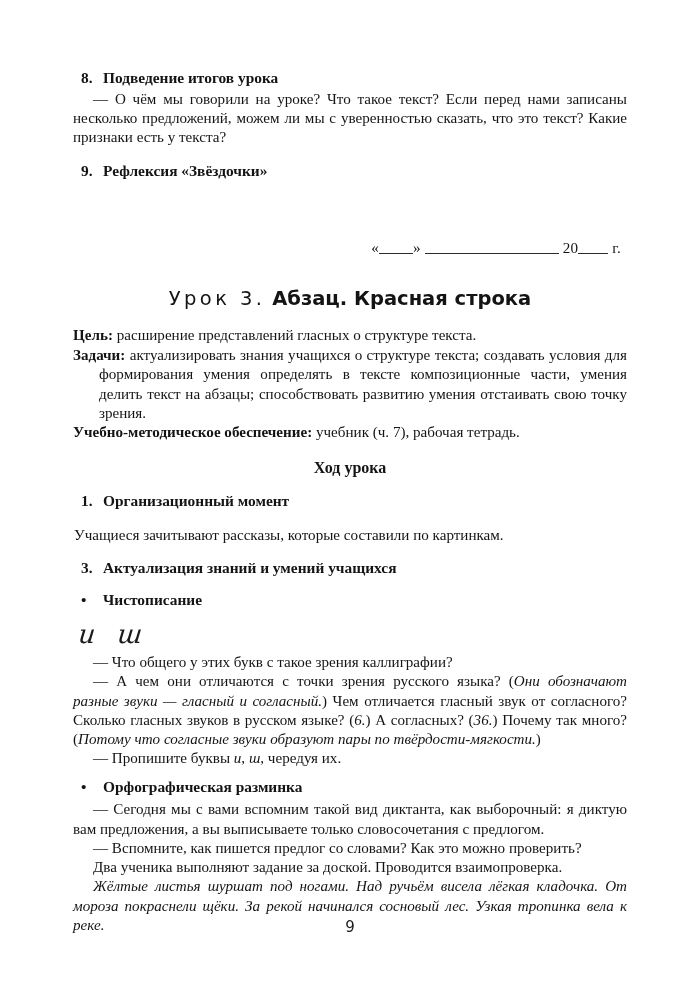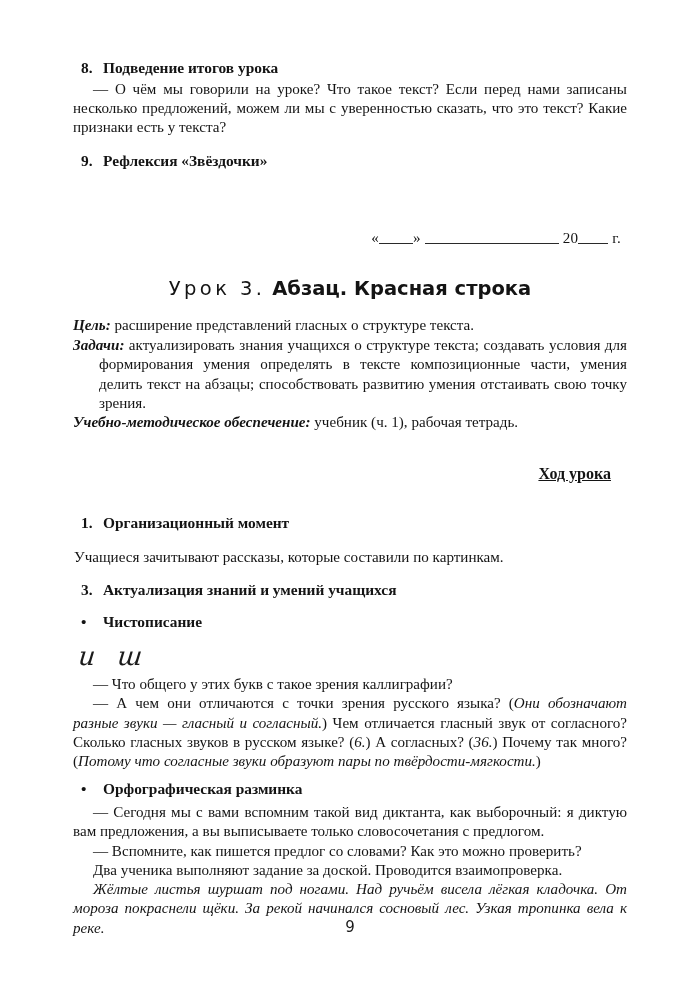--- a/index.html
+++ b/index.html
@@ -11,21 +11,21 @@
     width: 700px;
     height: 1000px;
     position: relative;
     font-family: "Liberation Serif", "DejaVu Serif", serif;
     color: #141414;
     overflow: hidden;
   }
   .page {
     position: absolute;
     left: 73px;
-    top: 58px;
+    top: 68px;
     width: 554px;
   }
 
   
   .numhead {
     font-weight: bold;
     font-size: 15.4px;
     line-height: 1.28;
     margin: 0 0 2px 0;
     padding-left: 8px;
@@ -57,21 +57,21 @@
     hyphens: none;
   }
   p.flush {
     font-size: 15.1px;
     line-height: 1.275;
     margin: 1px;
     text-align: left;
     text-indent: 0;
   }
   .ital { font-style: italic; }
-  .bold { font-weight: bold; font-style: italic; }
+  .bold { font-weight: bold; }
 
   
   .dateline {
     margin: 0;
     text-align: right;
     font-size: 15.1px;
     letter-spacing: 0.2px;
     padding-right: 6px;
   }
   .u-short {
@@ -121,25 +121,24 @@
     margin: 0;
     text-align: justify;
   }
   .meta.hang {
     padding-left: 26px;
     text-indent: -26px;
   }
 
   
   .section-center {
-    text-align: right;
+    text-align: center;
     font-weight: bold;
     font-size: 16px;
-    margin: 16px;
-    text-decoration: underline;
+    margin: 0;
   }
 
   
   .calligraphy {
     font-family: "DejaVu Serif", "Liberation Serif", serif;
     font-style: italic;
     font-size: 26px;
     font-weight: 300;
     letter-spacing: 7px;
     transform: skewX(-6deg);
@@ -200,21 +199,21 @@
   <h1 class="lesson-title">
     <span class="lt-pre">Урок 3.</span>&nbsp;<span class="lt-main">Абзац. Красная строка</span>
   </h1>
 
   <div class="sp16"></div>
 
   <p class="meta"><span class="bold">Цель:</span><span> расширение представлений гласных о структуре текста.</span></p>
 
   <p class="meta hang"><span class="bold">Задачи:</span><span> актуализировать знания учащихся о структуре текста; создавать условия для формирования умения определять в тексте композиционные части, умения делить текст на абзацы; способствовать развитию умения отстаивать свою точку зрения.</span></p>
 
-  <p class="meta"><span class="bold">Учебно-методическое обеспечение:</span><span> учебник (ч. 1), рабочая тетрадь.</span></p>
+  <p class="meta"><span class="bold">Учебно-методическое обеспечение:</span><span> учебник (ч. 7), рабочая тетрадь.</span></p>
 
   <div class="sp16"></div>
 
   <p class="section-center">Ход урока</p>
 
   <div class="sp14"></div>
 
   <div class="numhead">
     <span class="num">1.</span><span>Организационный момент</span>
   </div>
@@ -240,20 +239,21 @@
   <div>
     <span class="calligraphy">и ш</span>
   </div>
 
   <div class="sp4"></div>
 
   <p class="body">— Что общего у этих букв с такое зрения каллиграфии?</p>
 
   <p class="body"><span>— А чем они отличаются с точки зрения русского языка? (</span><span class="ital">Они обозначают разные звуки — гласный и согласный.</span><span>) Чем отличается гласный звук от согласного? Сколько гласных звуков в русском языке? (</span><span class="ital">6.</span><span>) А согласных? (</span><span class="ital">36.</span><span>) Почему так много? (</span><span class="ital">Потому что согласные звуки образуют пары по твёрдости-мягкости.</span><span>)</span></p>
 
+  <p class="body"><span>— Пропишите буквы </span><span class="ital">и</span><span>, </span><span class="ital">ш</span><span>, чередуя их.</span></p>
 
   <div class="sp8"></div>
 
   <div class="bullethead">
     <span class="bul">•</span><span>Орфографическая разминка</span>
   </div>
 
   <div class="sp4"></div>
 
   <p class="body">— Сегодня мы с вами вспомним такой вид диктанта, как выборочный: я диктую вам предложения, а вы выписываете только словосочетания с предлогом.</p>

